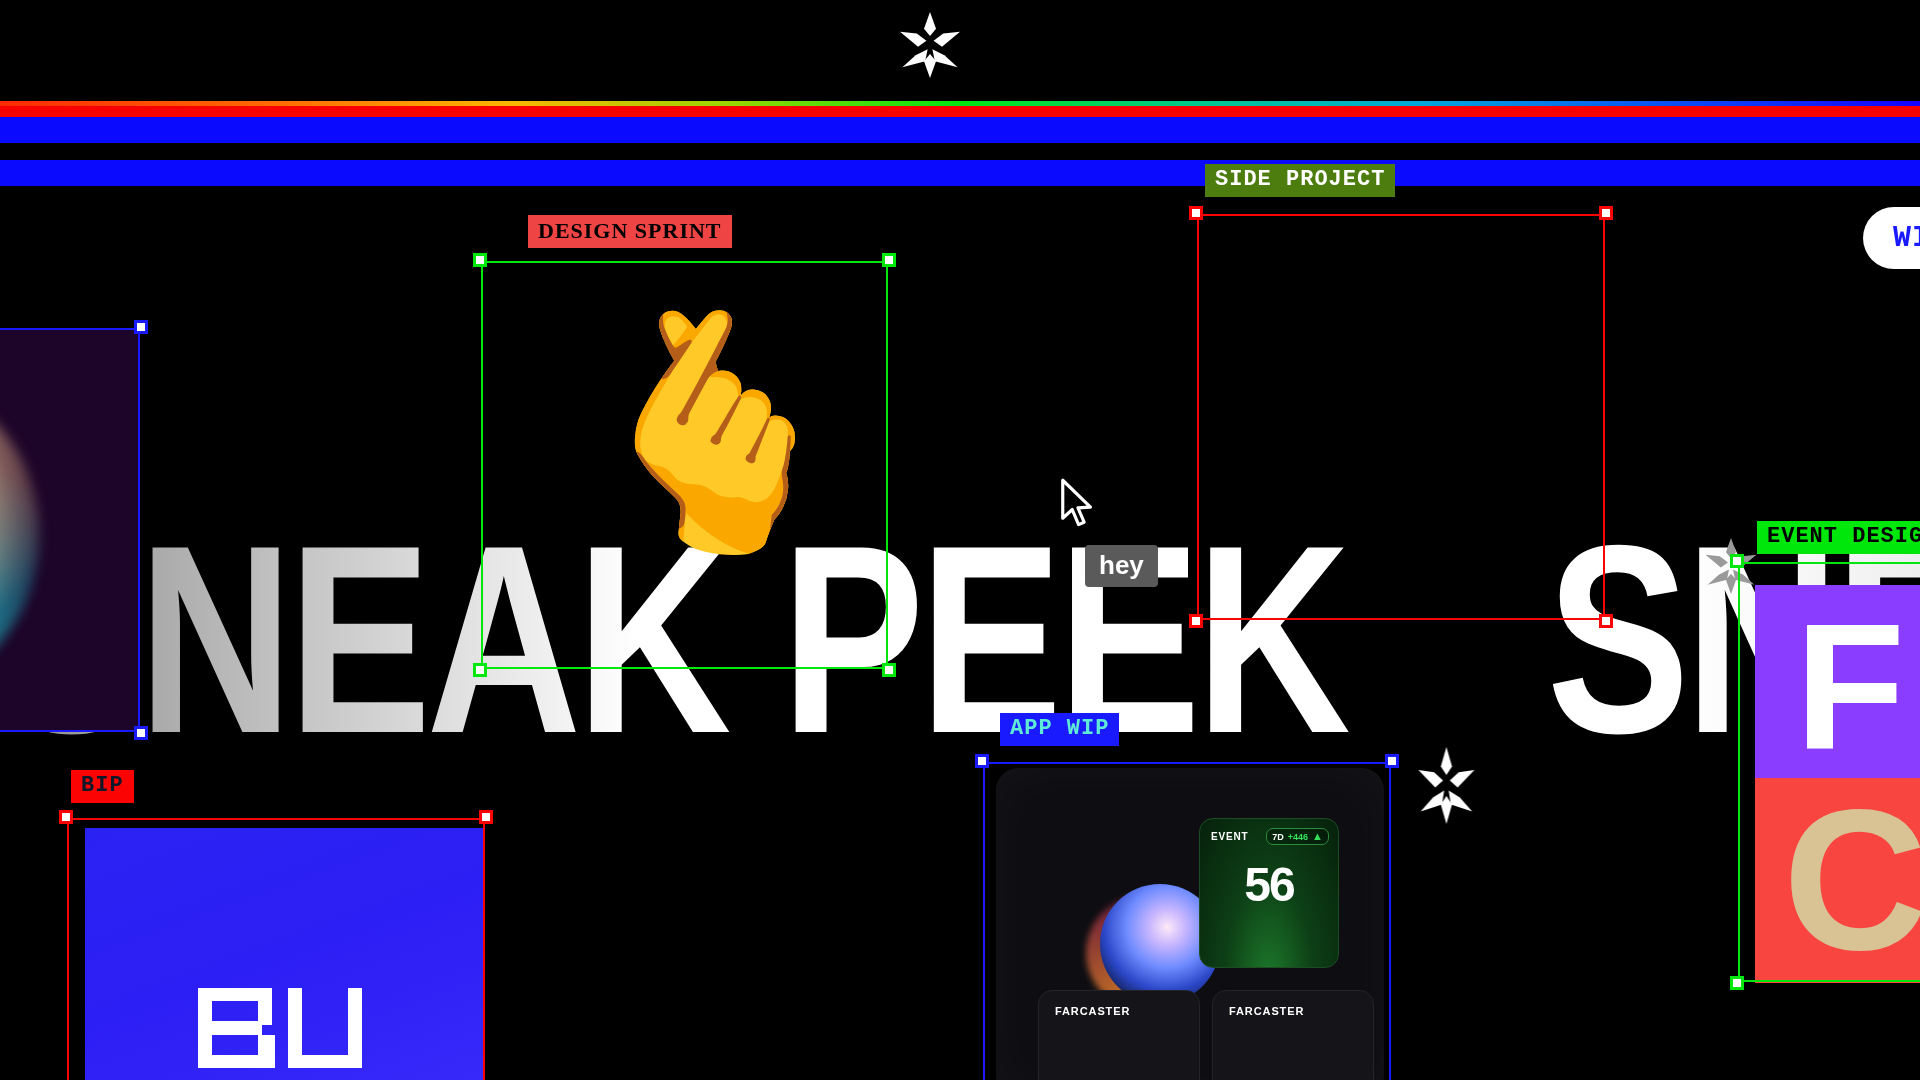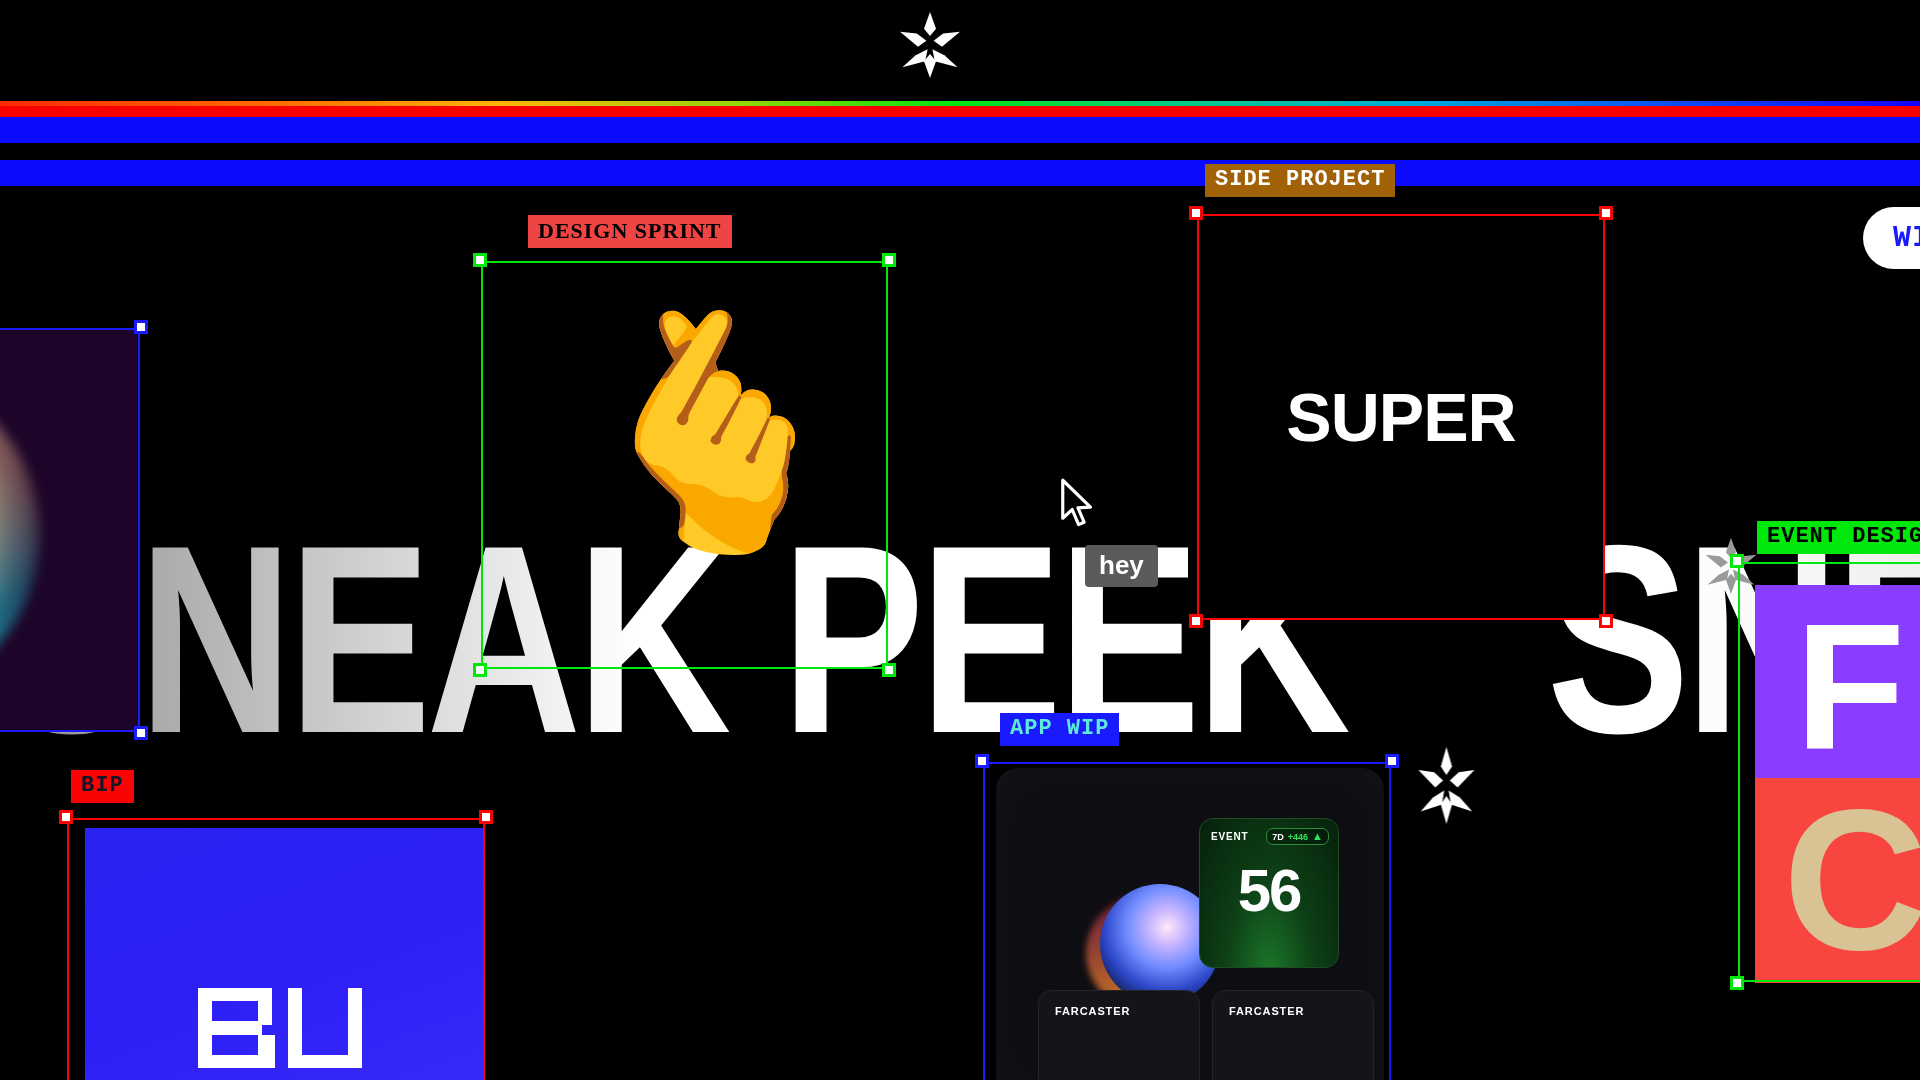--- a/index.html
+++ b/index.html
@@ -103,21 +103,21 @@
       border-radius:14px; border:1px solid #1d4d25;
       background:radial-gradient(ellipse at 50% 110%, #1d7a2b 0%, #0d4016 45%, #06200b 100%); }
   .score-head { display:flex; align-items:center; justify-content:space-between;
       padding:9px 9px 0 11px; }
   .score-label { font-size:10px; font-weight:bold; color:#fff; letter-spacing:.8px; }
   .score-delta { display:flex; align-items:center; gap:4px; font-size:9px; font-weight:bold;
       border:1px solid #2e8a3c; border-radius:7px; padding:2px 5px; background:rgba(0,0,0,.28); }
   .score-delta .d7 { color:#fff; }
   .score-delta .dv { color:#35e05a; }
   .score-delta .chev { color:#35e05a; font-size:11px; line-height:1; }
-  .score-val { text-align:center; font-size:60px; font-weight:bold; color:#fff;
+  .score-val { text-align:center; font-size:48px; font-weight:bold; color:#fff;
       line-height:1; margin-top:16px; letter-spacing:-2px; }
 
   .mini { position:absolute; top:222px; width:162px; height:110px; border-radius:14px;
       background:#141419; border:1px solid #232329; }
   .mini.left { left:42px; } .mini.right { left:216px; }
   .mini .mlabel { font-size:11px; font-weight:bold; color:#fff; letter-spacing:.9px;
       padding:14px 0 0 16px; }
   .mini .handle-txt { position:absolute; left:16px; bottom:6px; font-size:12px;
       color:#8e8e97; display:flex; align-items:center; gap:5px; }
 
@@ -246,24 +246,21 @@
       <div class="edge l"></div>
       <div class="edge r"></div>
     <div class="handle tl"></div>
     <div class="handle tr"></div>
     <div class="handle bl"></div>
     <div class="handle br"></div>
   </div>
 
   <div class="hand-emoji">🫰</div>
 
-  <div class="card-super">
-    <div class="word">SUPER</div>
-  </div>
-  <div class="tag" style="left:1205px; top:164px; background:#a16207; color:#ffffff;">SIDE PROJECT</div>
+  <div class="tag" style="left:1205px; top:164px; background:#4d7c0f; color:#ffffff;">SIDE PROJECT</div>
   <div class="frame c-red" style="left:1197px; top:214px; width:408px; height:406px;">
     <div class="edge t"></div>
       <div class="edge b"></div>
       <div class="edge l"></div>
       <div class="edge r"></div>
     <div class="handle tl"></div>
     <div class="handle tr"></div>
     <div class="handle bl"></div>
     <div class="handle br"></div>
   </div>

